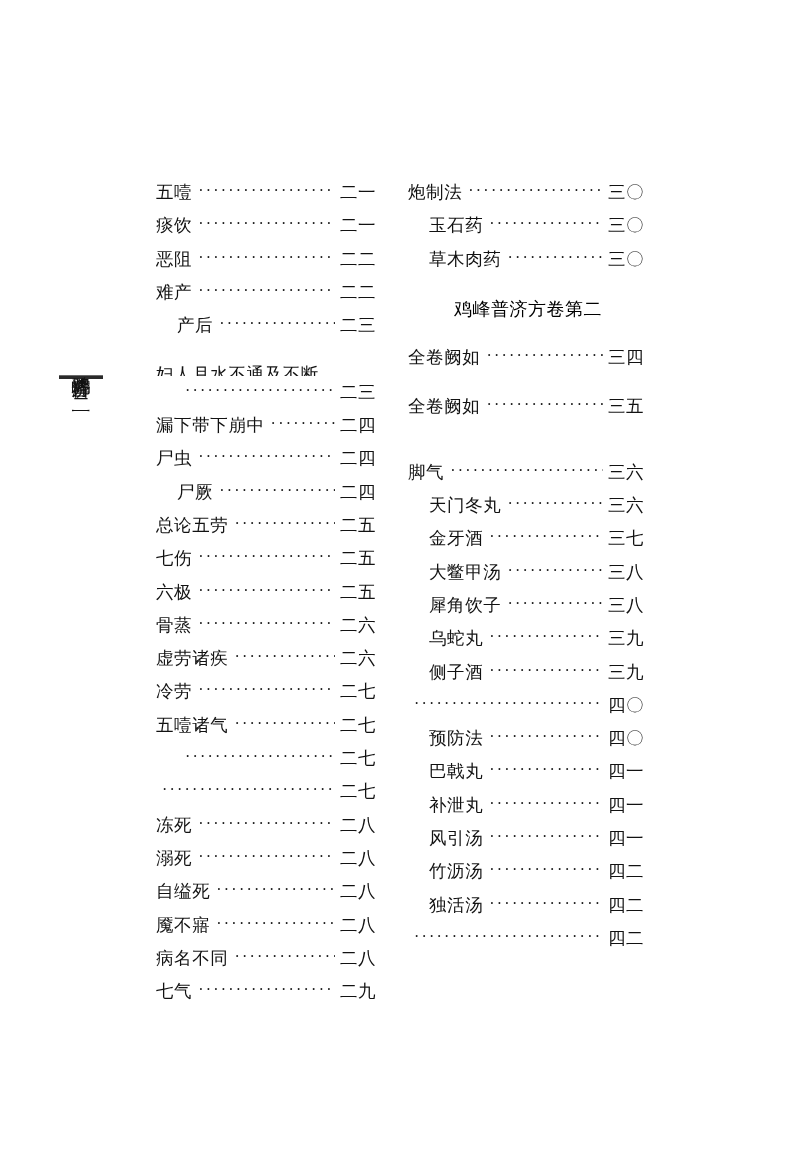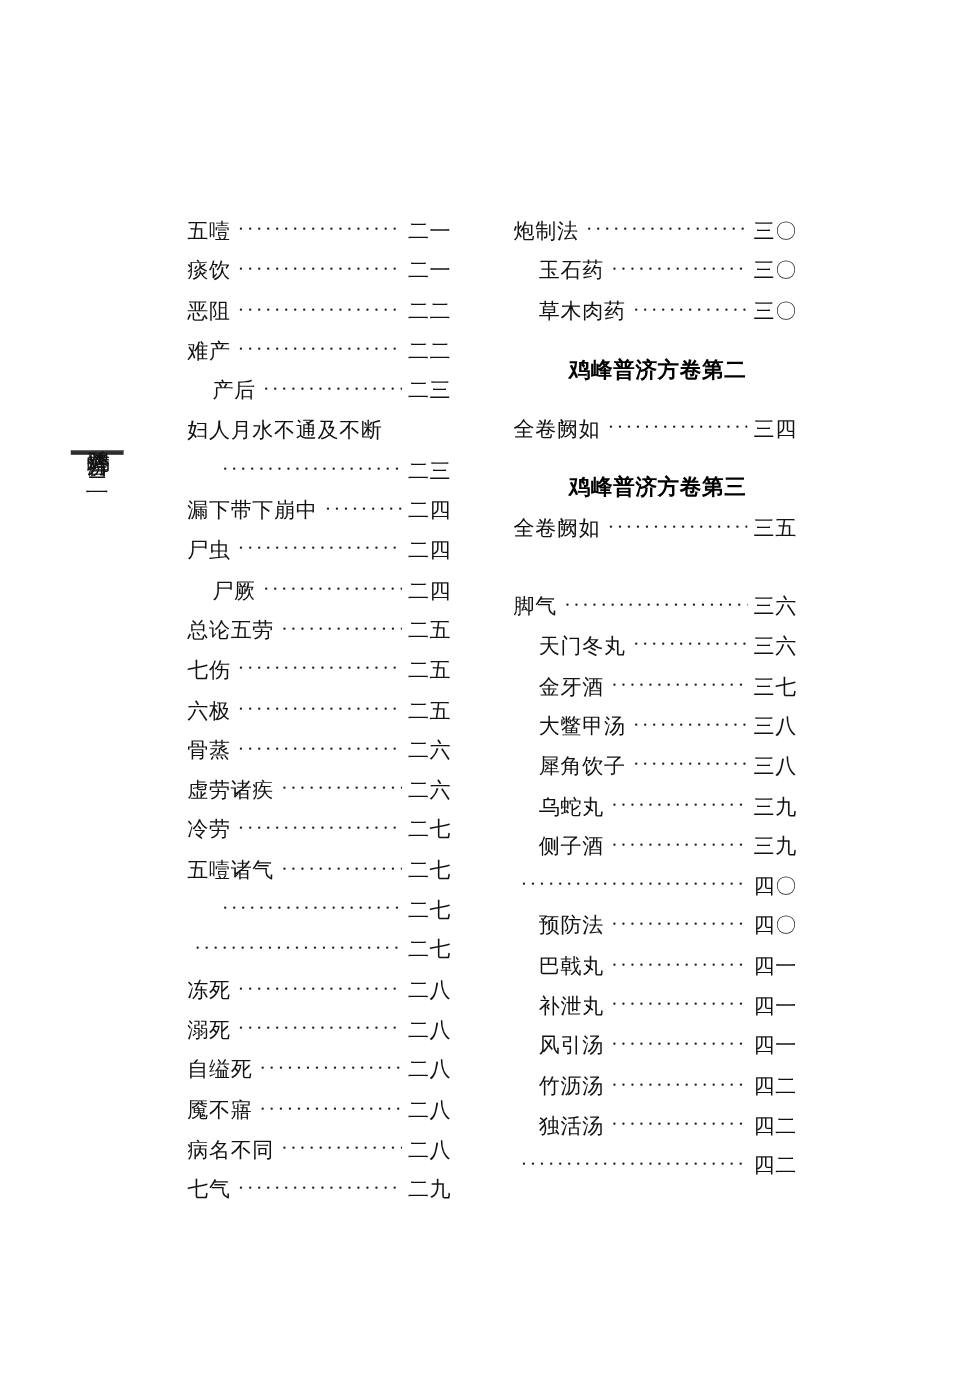--- a/index.html
+++ b/index.html
@@ -63,21 +63,21 @@
     left: 0;
     top: 176px;
     width: 800px;
     height: 860px;
   }
   .col {
     position: absolute;
     top: 0;
   }
   .col-left  { left: 156px; width: 224px; }
-  .col-right { left: 428px; width: 240px; }
+  .col-right { left: 408px; width: 240px; }
 
   
   .entry {
     display: flex;
     align-items: baseline;
     height: 33.3px;
     font-size: 17.5px;
     line-height: 33.3px;
     color: #121212;
     white-space: nowrap;
@@ -98,29 +98,29 @@
     letter-spacing: 2.2px;
     color: #1a1a1a;
     position: relative;
     top: -2px;
   }
   .entry .page-no {
     flex: 0 0 auto;
     min-width: 40px;
     letter-spacing: 0.5px;
   }
-  .entry.wrap-head .label { flex: 1 1 auto; }
+  .entry.wrap-head .label { flex: 1 1 auto; margin-top: 16px; }
   .entry.wrap-cont .leader { margin-left: 29px; }
 
   
   .section-head {
     height: 33.3px;
     line-height: 33.3px;
     font-size: 18px;
-    font-weight: bold;
+    font-weight: normal;
     text-align: center;
     color: #000000;
     letter-spacing: 0.5px;
     font-family: "DejaVu Sans", "Liberation Sans", sans-serif;
     white-space: nowrap;
   }
   .spacer-sm { height: 16px; }
 </style>
 </head>
 <body>
@@ -274,21 +274,20 @@
         </div>
         <div class="spacer-sm"></div>
         <div class="section-head">鸡峰普济方卷第二</div>
         <div class="spacer-sm"></div>
         <div class="entry">
           <span class="label">全卷阙如</span>
           <span class="leader">····························································</span>
           <span class="page-no">三四</span>
         </div>
         <div class="spacer-sm"></div>
-        <div class="section-head">鸡峰普济方卷第三</div>
         <div class="entry">
           <span class="label">全卷阙如</span>
           <span class="leader">····························································</span>
           <span class="page-no">三五</span>
         </div>
         <div class="spacer-sm"></div>
         <div class="spacer-sm"></div>
         <div class="entry">
           <span class="label">脚气</span>
           <span class="leader">····························································</span>

